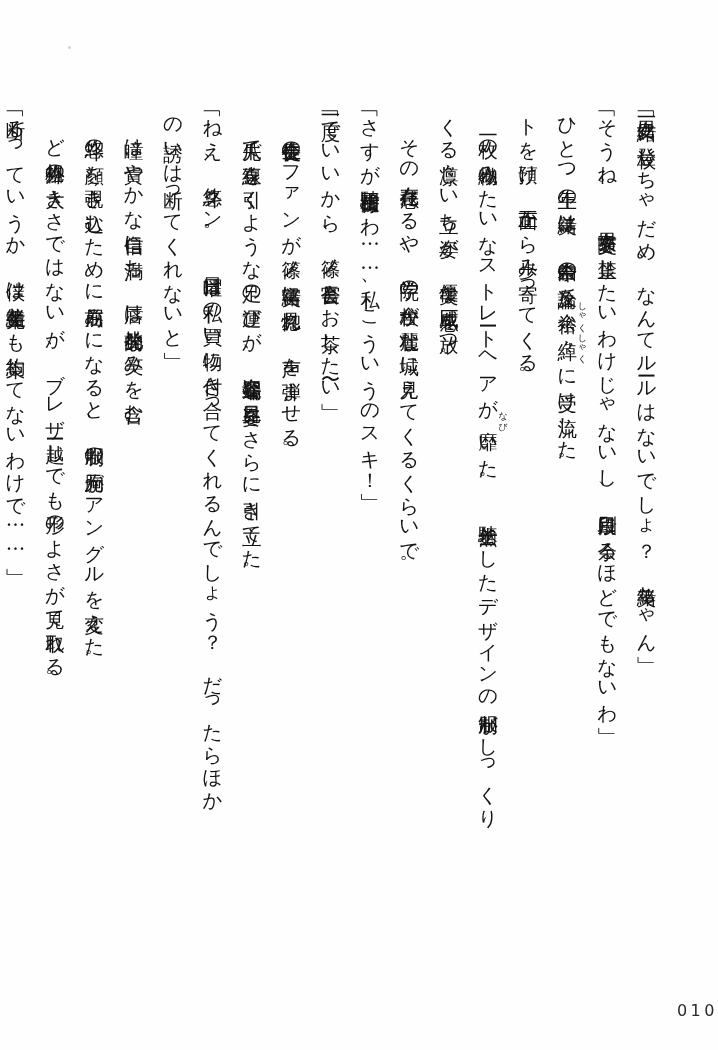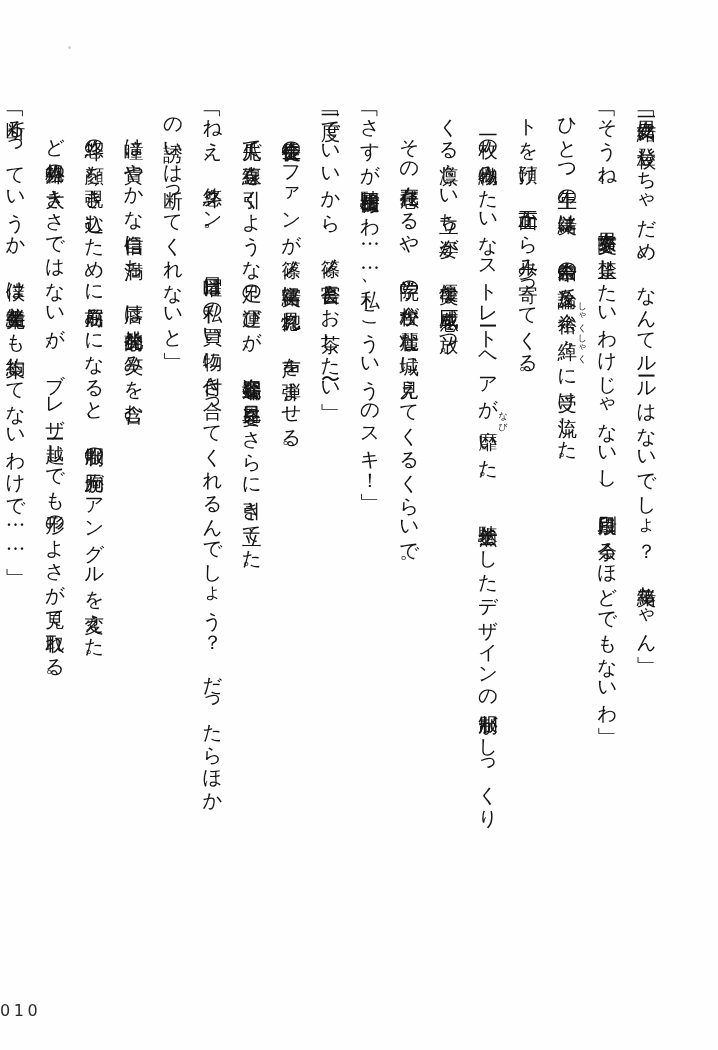--- a/index.html
+++ b/index.html
@@ -65,21 +65,21 @@
     letter-spacing: 0.02em;
     color: #222;
   }
 
   
   .page-number {
     position: absolute;
     left: 0;
     right: 0;
     bottom: 30px;
-    text-align: left;
+    text-align: right;
     font-family: "DejaVu Sans", "Liberation Sans", sans-serif;
     font-size: 16px;
     letter-spacing: 0.22em;
     color: #2a2a2a;
   }
 </style>
 </head>
 <body>
 
 <div class="page">

